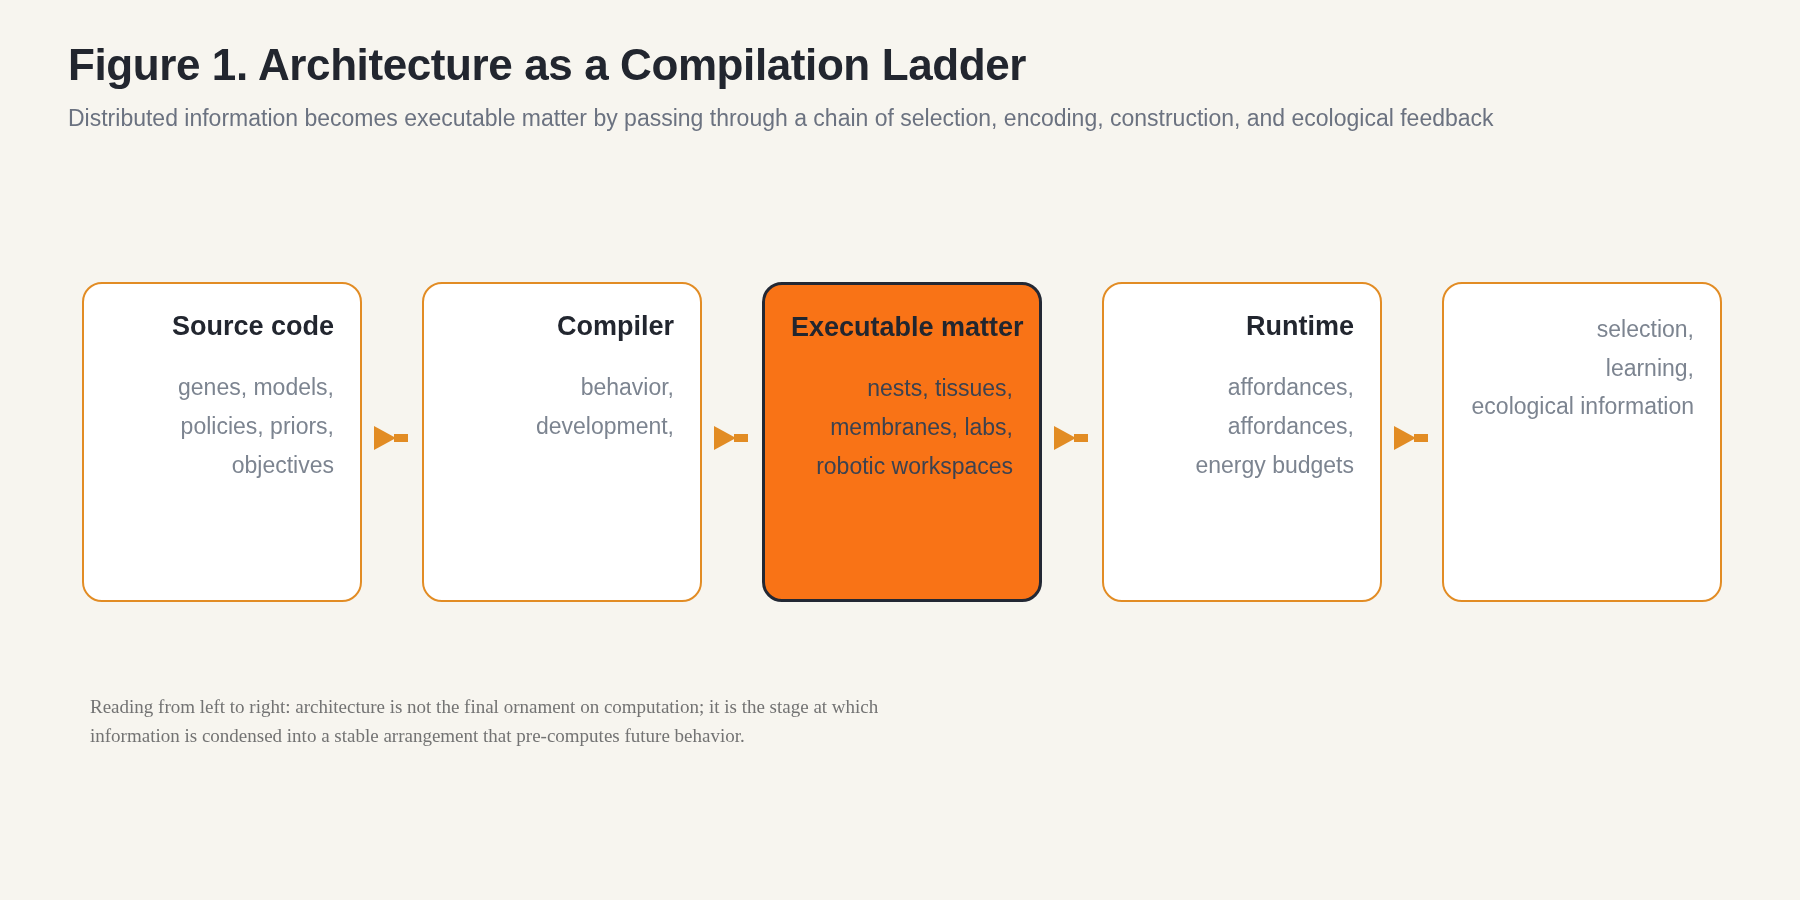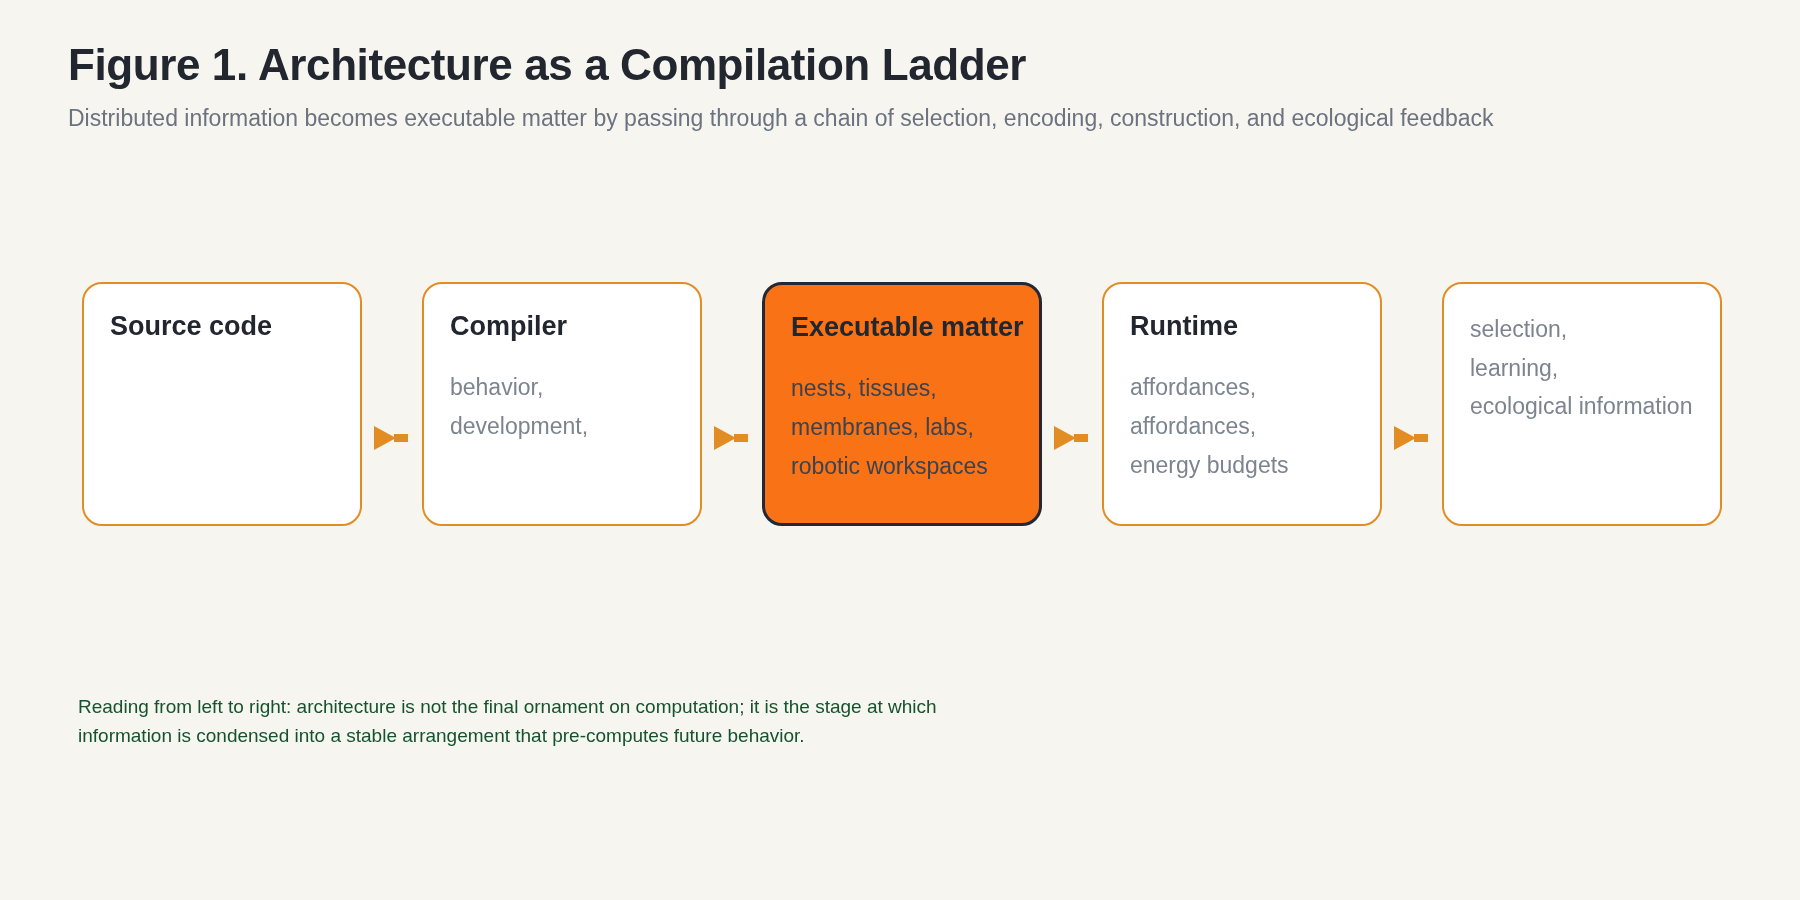--- a/index.html
+++ b/index.html
@@ -47,27 +47,28 @@
     width: 1720px;
     height: 320px;
     display: flex;
     flex-direction: row;
     align-items: flex-start;
   }
 
   .card {
     box-sizing: border-box;
     width: 280px;
-    height: 244px;
+    height: 320px;
     flex: 0 0 280px;
     border: 2.5px solid #e28c24;
     border-radius: 20px;
     background: #ffffff;
     padding: 26px 26px 20px 26px;
     position: relative;
+    text-align: right;
   }
 
   .card.highlight {
     border: 3.5px solid #232834;
     background: #f97316;
   }
 
   .card-title {
     font-size: 27px;
     font-weight: bold;
@@ -98,45 +99,51 @@
   .arrow-shape {
     position: absolute;
     left: 12px;
     top: 142px;
     width: 36px;
     height: 28px;
   }
 
   .figure-caption {
     position: absolute;
-    left: 78px;
+    left: 90px;
     top: 692px;
     width: 1200px;
     font-size: 19px;
-    color: #14532d;
+    color: #737373;
     line-height: 1.55;
+    font-family: Liberation Serif, serif;
   }
 
   .caption-line {
     display: block;
     white-space: nowrap;
   }
 </style>
 </head>
 <body>
 
 <div class="figure-header">
   <div class="figure-title">Figure 1. Architecture as a Compilation Ladder</div>
   <div class="figure-subtitle">Distributed information becomes executable matter by passing through a chain of selection, encoding, construction, and ecological feedback</div>
 </div>
 
 <div class="ladder">
 
   <div class="card">
     <div class="card-title">Source code</div>
+    <div class="card-body">
+      <span class="caption-line">genes, models,</span>
+      <span class="caption-line">policies, priors,</span>
+      <span class="caption-line">objectives</span>
+    </div>
   </div>
 
   <div class="connector">
     <svg class="arrow-shape" viewBox="0 0 36 28">
       <path d="M0 2 L22 14 L0 26 Z" fill="#e28c24"></path>
       <rect x="20" y="10" width="14" height="8" fill="#e28c24"></rect>
     </svg>
   </div>
 
   <div class="card">

